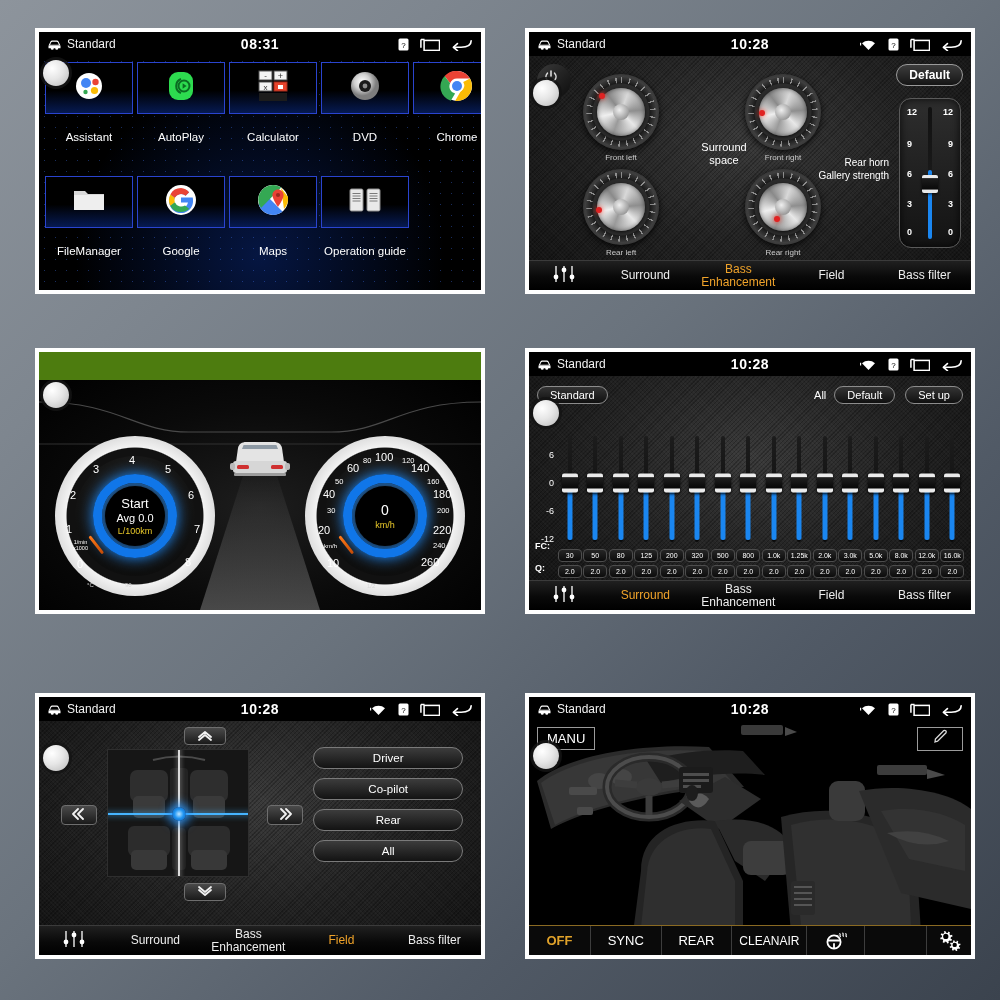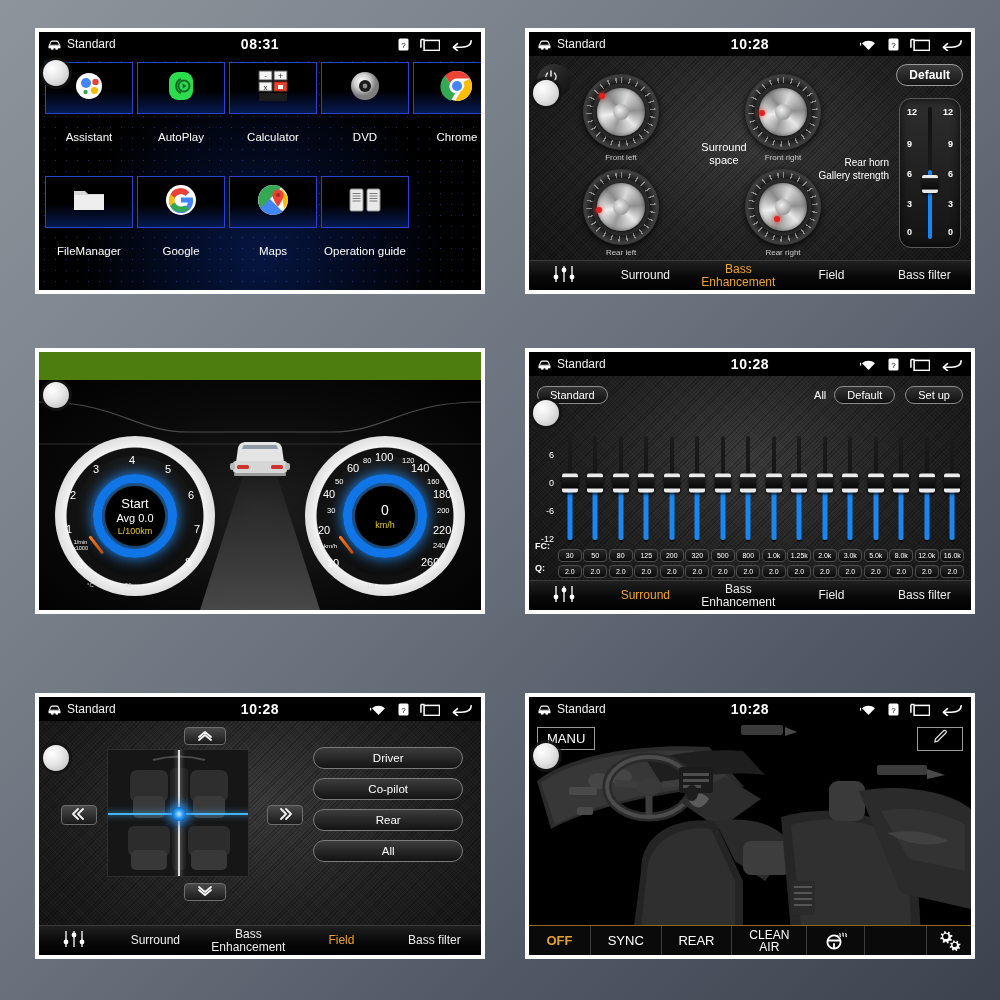--- a/index.html
+++ b/index.html
@@ -1171,21 +1171,21 @@
           <svg width="18" height="18" viewBox="0 0 18 18">
                 <path d="M4 14l2.6-.8L15 4.8a1.6 1.6 0 0 0-2.2-2.2L4.4 11z" fill="none" stroke="#dcdcdc" stroke-width="1.3"></path>
               </svg>
         </span>
       </div>
 
       <div class="cl-bar">
         <div class="cl-item off" style="width:14%;">OFF</div>
         <div class="cl-item" style="width:16%;">SYNC</div>
         <div class="cl-item" style="width:16%;">REAR</div>
-        <div class="cl-item" style="width:17%; flex-direction:column; font-size:12px;">
+        <div class="cl-item" style="width:17%; flex-direction:row; font-size:12px;">
           <span>CLEAN</span>
           <span>AIR</span>
         </div>
         <div class="cl-item" style="width:13%;">
           <span>
             <svg width="26" height="20" viewBox="0 0 26 20">
               <path d="M14 6.6c0-.8.6-1.4 1.4-1.4" fill="none" stroke="#fff" stroke-width="1"></path>
               <circle cx="11" cy="12" r="6.6" fill="none" stroke="#fff" stroke-width="1.8"></circle>
               <path d="M4.8 10.5h12.4M11 13.2v5.4" stroke="#fff" stroke-width="1.8"></path>
               <g stroke="#fff" stroke-width="1.2" fill="none" stroke-linecap="round">

